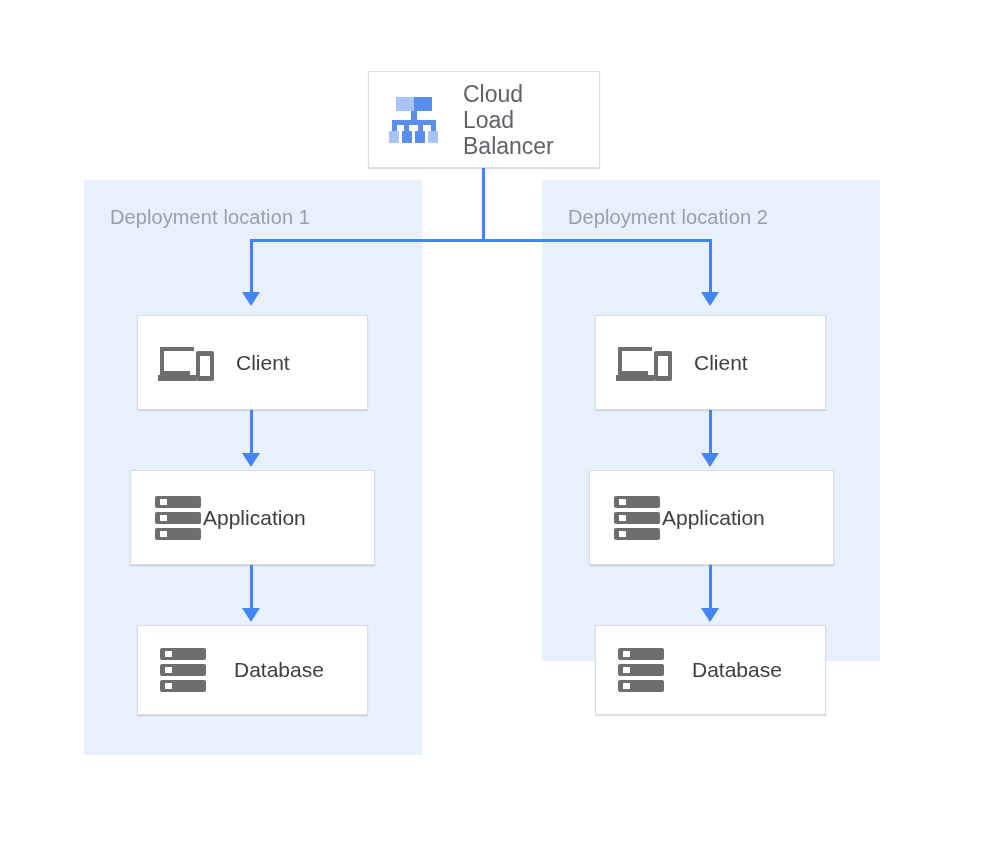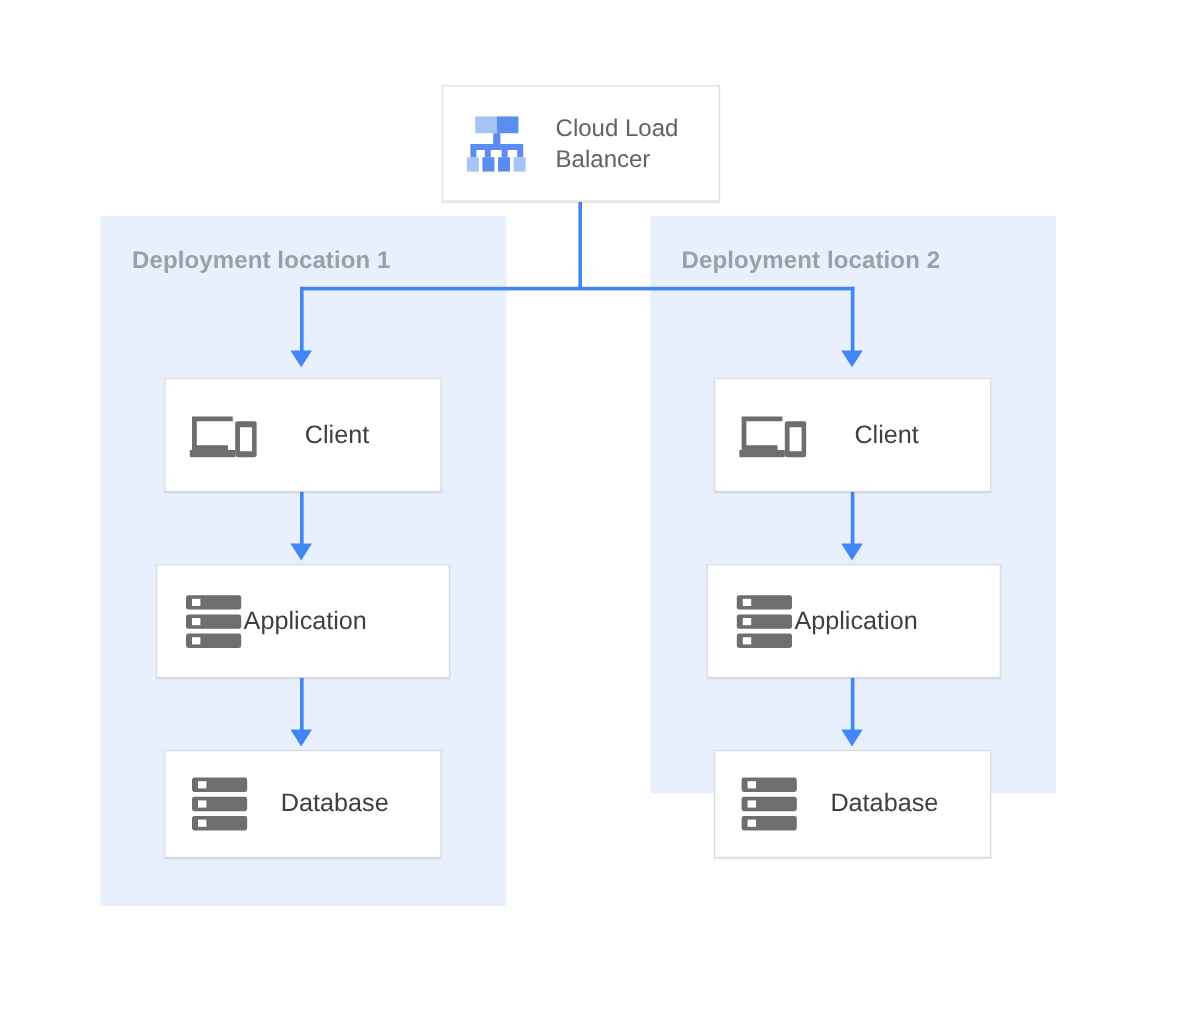--- a/index.html
+++ b/index.html
@@ -17,21 +17,20 @@
     width: 996px;
     height: 856px;
     background: #ffffff;
     overflow: hidden;
   }
 
   
   .zone {
     position: absolute;
     background: #e8f0fe;
-    font-weight: bold;
   }
   #zone-left  { left: 84px;  top: 180px; width: 338px; height: 575px; }
   #zone-right { left: 542px; top: 180px; width: 338px; height: 481px; }
 
   .zone-label {
     position: absolute;
     top: 26px;
     left: 26px;
     font-size: 20px;
     color: #9aa0a6;
@@ -65,38 +64,38 @@
   
   #card-lb {
     left: 368px;
     top: 71px;
     width: 232px;
     height: 97px;
     padding-left: 18px;
   }
   #card-lb .card-label {
     color: #5f6368;
-    font-size: 20px;
+    font-size: 23px;
     line-height: 26px;
     margin-left: 20px;
     white-space: normal;
     width: 110px;
   }
 
   
   #card-client-l { left: 137px; top: 315px; width: 231px; height: 95px; padding-left: 20px; }
   #card-app-l    { left: 130px; top: 470px; width: 245px; height: 95px; padding-left: 22px; }
   #card-db-l     { left: 137px; top: 625px; width: 231px; height: 90px; padding-left: 20px; }
 
   #card-client-r { left: 595px; top: 315px; width: 231px; height: 95px; padding-left: 20px; }
   #card-app-r    { left: 589px; top: 470px; width: 245px; height: 95px; padding-left: 22px; }
   #card-db-r     { left: 595px; top: 625px; width: 231px; height: 90px; padding-left: 20px; }
 
   #card-client-l .card-label,
-  #card-client-r .card-label { margin-left: 40px; }
+  #card-client-r .card-label { margin-left: 22px; }
   #card-app-l .card-label,
   #card-app-r .card-label { }
   #card-db-l .card-label,
   #card-db-r .card-label { margin-left: 26px; }
   .vline {
     position: absolute;
     width: 3px;
     background: #4285f4;
   }
   .hline {

